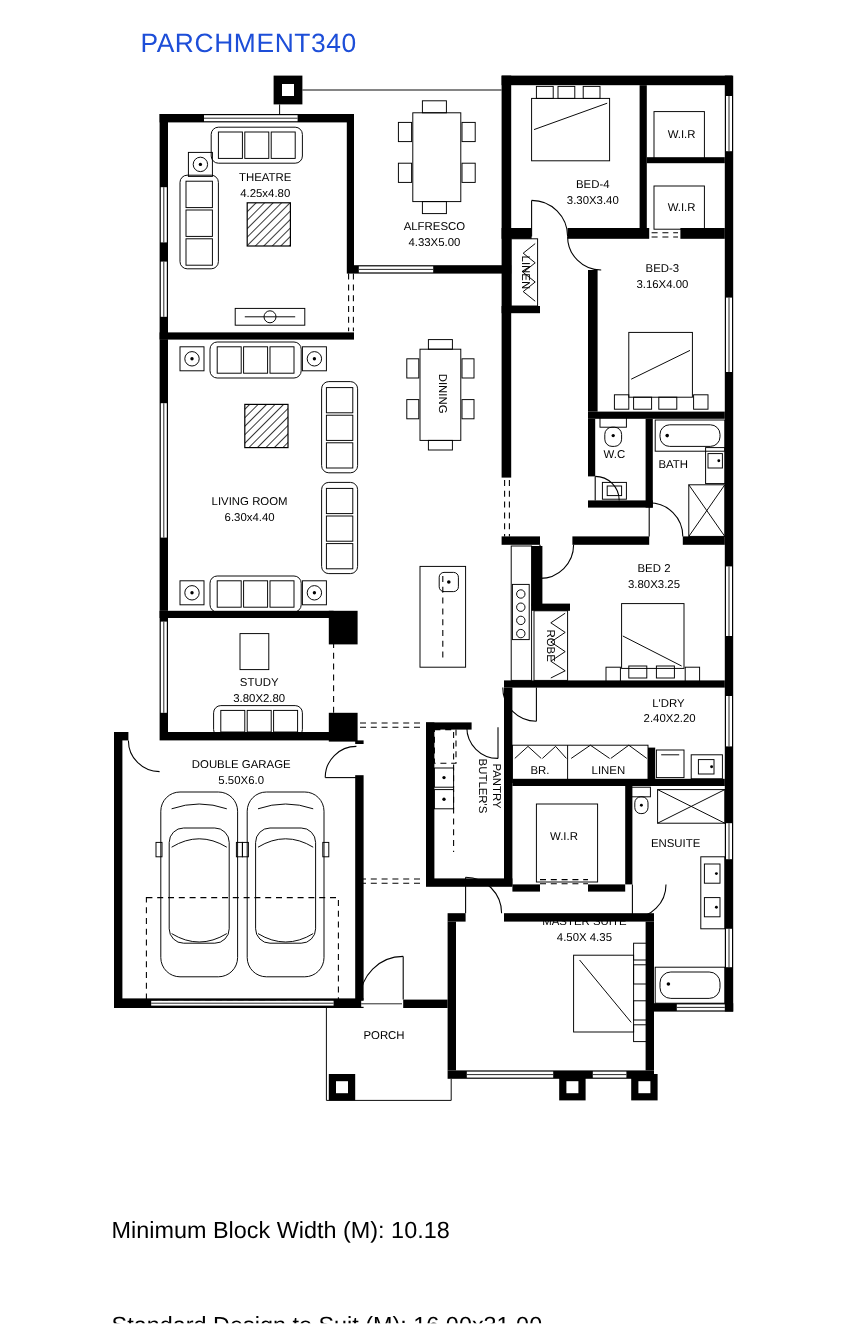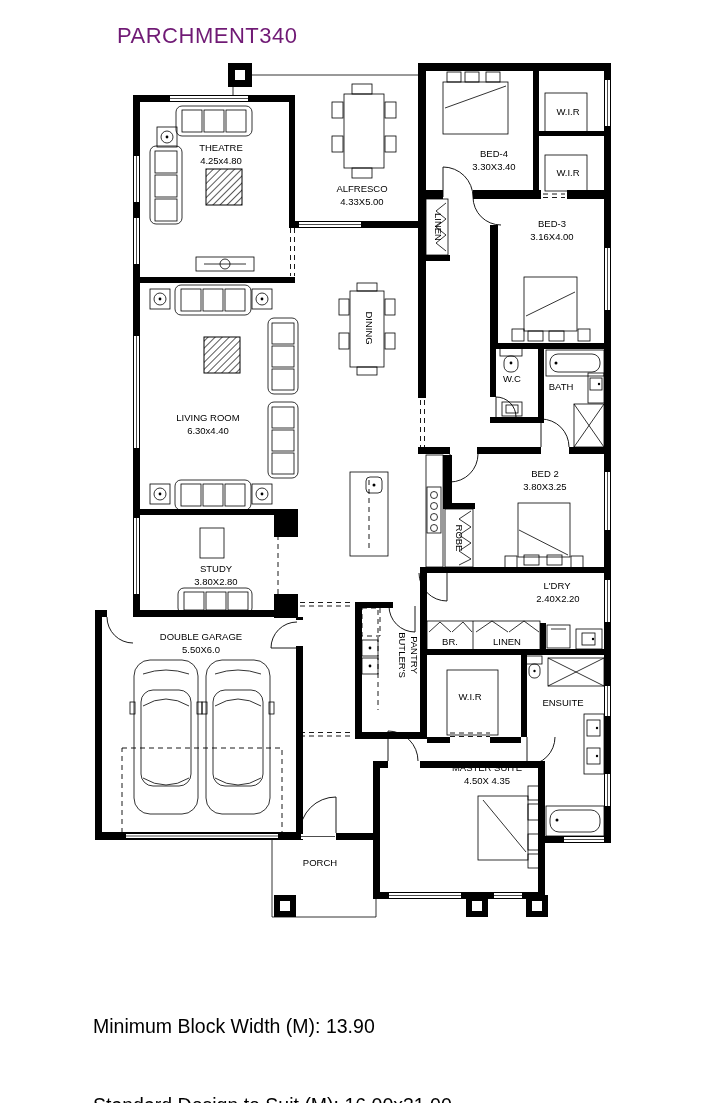--- a/index.html
+++ b/index.html
@@ -1,18 +1,18 @@
 <!DOCTYPE html>
 <html><head>
 <meta charset="utf-8">
 <style>
   html,body{margin:0;padding:0;background:#fff;}
   #page{position:relative;width:714px;height:1103px;background:#fff;overflow:hidden;
         font-family:"Liberation Sans",sans-serif;color:#000;}
-  #plan-title{position:absolute;left:117px;top:23px;font-size:22px;letter-spacing:.5px;color:#701a75;}
+  #plan-title{position:absolute;left:117px;top:23px;font-size:22px;letter-spacing:.5px;color:#1d4ed8;}
   #plan-svg{position:absolute;left:0;top:0;}
   #specs{position:absolute;left:93px;top:960px;font-size:19.5px;line-height:26.4px;color:#000;white-space:pre;}
   .w{fill:#000;}
   .wh{fill:#fff;}
   .f8{fill:none;stroke:#000;stroke-width:.8;}
   .d{fill:none;stroke:#000;stroke-width:.9;stroke-dasharray:5 4;}
   .win{fill:#fff;}
   .wl{stroke:#000;stroke-width:.7;fill:none;}
   .arc{fill:none;stroke:#000;stroke-width:.9;}
   .t{font-family:"Liberation Sans",sans-serif;font-size:9.5px;fill:#000;text-anchor:middle;}
@@ -481,19 +481,19 @@
       <text class="t" x="507" y="645">LINEN</text>
       <text class="t" x="470" y="700">W.I.R</text>
       <text class="t" x="563" y="706">ENSUITE</text>
       <text class="t" x="487" y="771">MASTER SUITE</text>
       <text class="t" x="487" y="784">4.50X 4.35</text>
       <text class="t" x="320" y="866">PORCH</text>
     </g>
   </svg>
 
   <div id="specs">
-    <div>Minimum Block Width (M): 13.90</div>
+    <div>Minimum Block Width (M): 10.18</div>
     <div>Standard Design to Suit (M): 16.00x31.00</div>
     
     
     
   </div>
 </div>
 
 </body></html>

